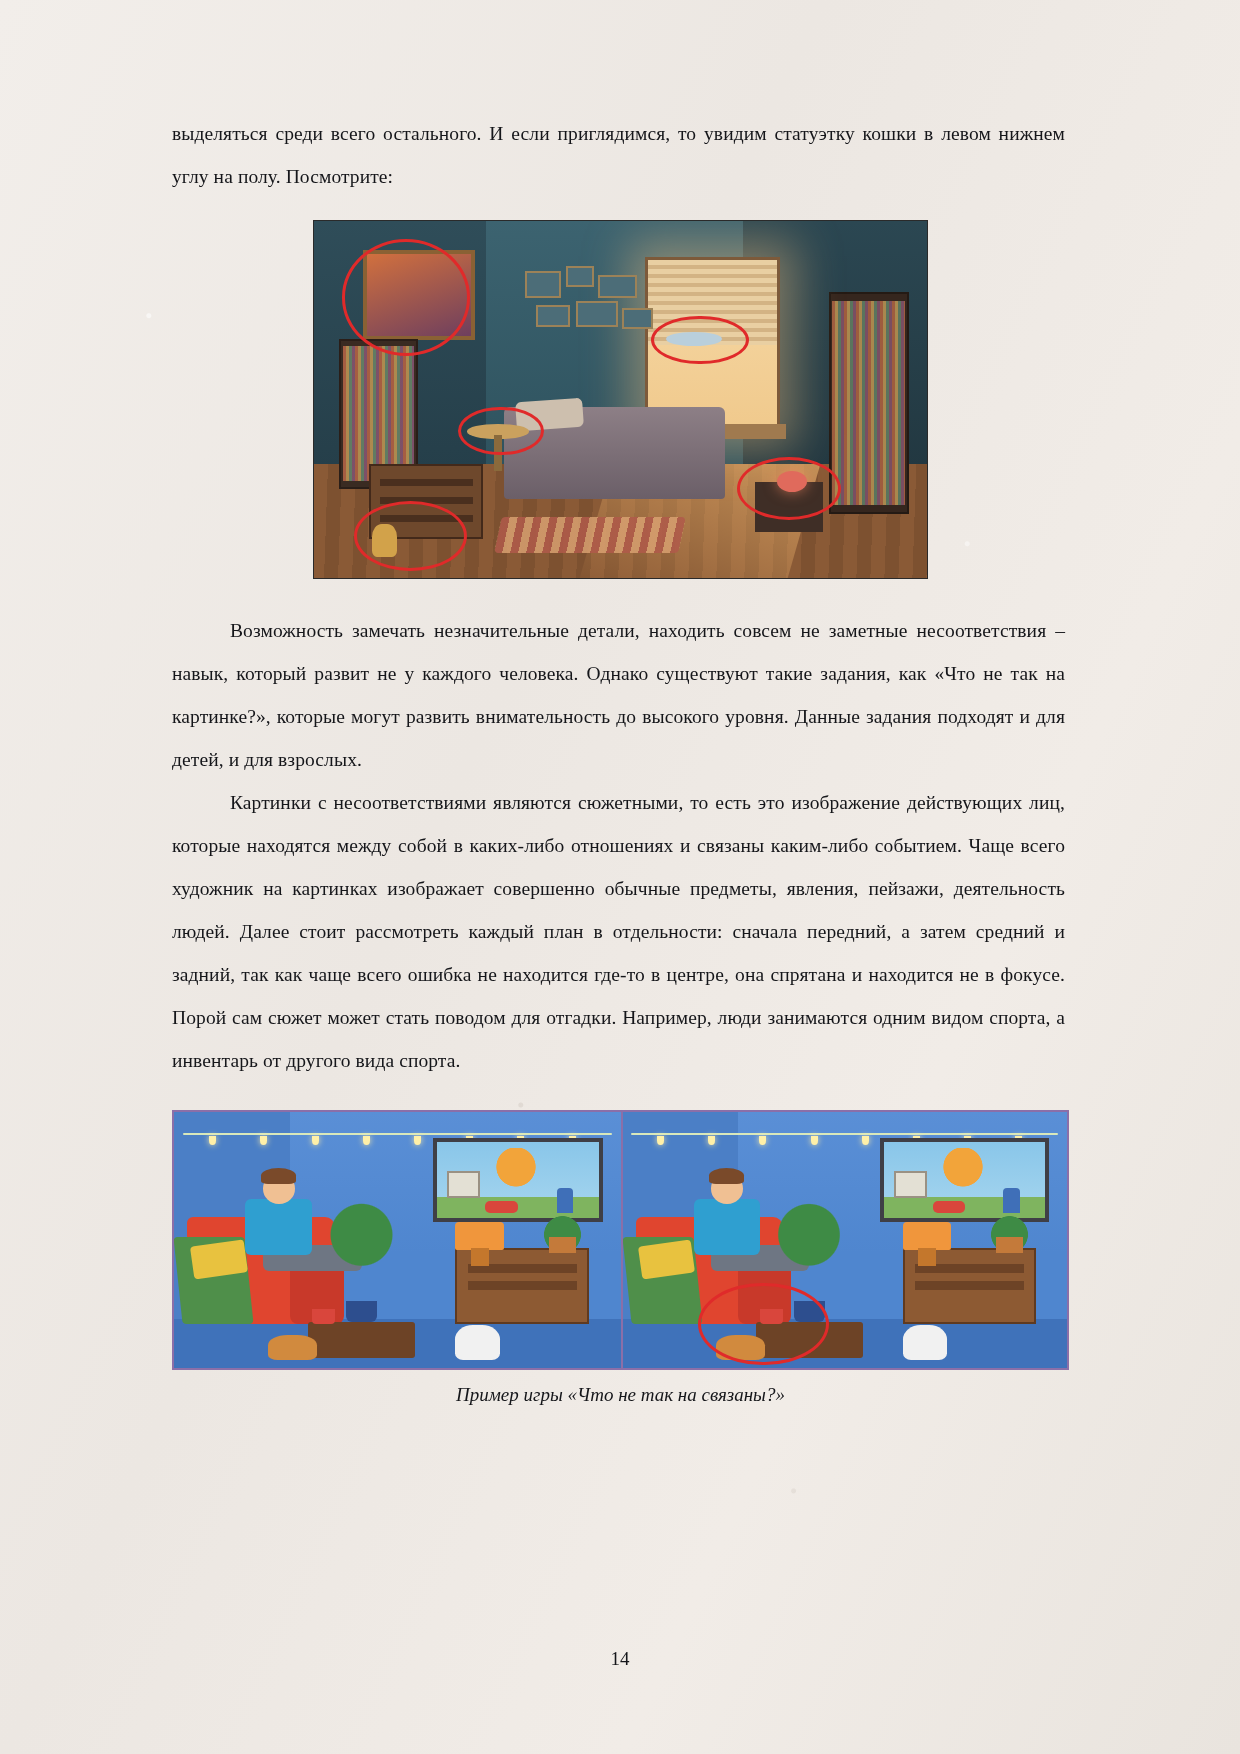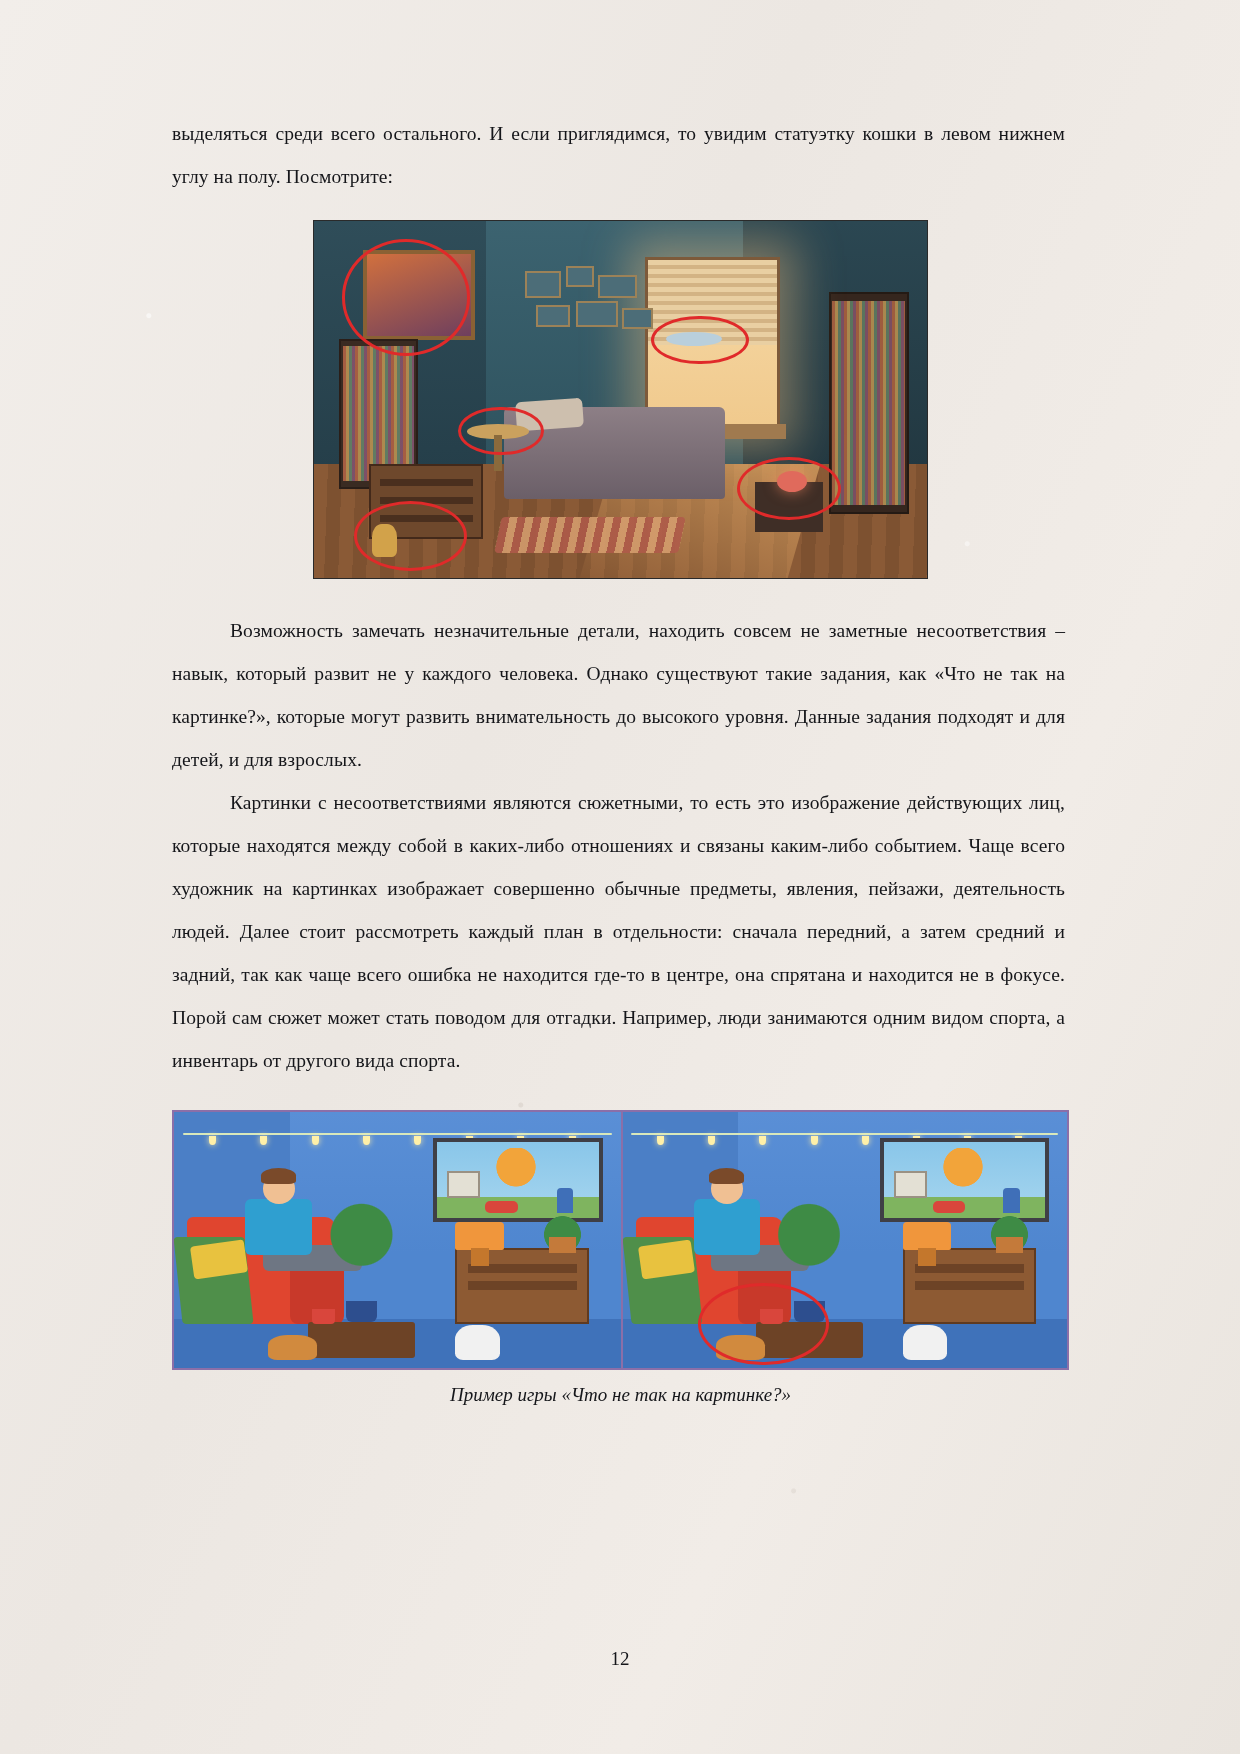--- a/index.html
+++ b/index.html
@@ -512,19 +512,19 @@
           <div class="p-table"></div>
           <div class="p-cup"></div>
           <div class="p-dog"></div>
           <div class="p-cat"></div>
           <div class="p-mark" style="left:17%; bottom:1%; width:28%; height:30%;"></div>
         </div>
 
       </div>
     </div>
 
-    <p class="caption">Пример игры «Что не так на картинке?»</p>
+    <p class="caption">Пример игры «Что не так на связаны?»</p>
 
   </div>
 
-  <div class="page-number">12</div>
+  <div class="page-number">14</div>
 
 </div>
 
 </body></html>

